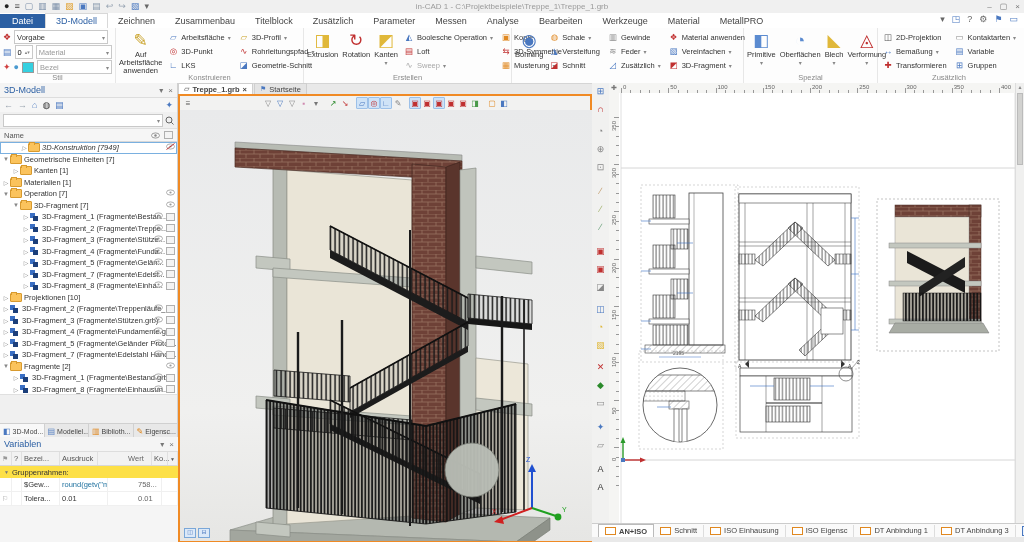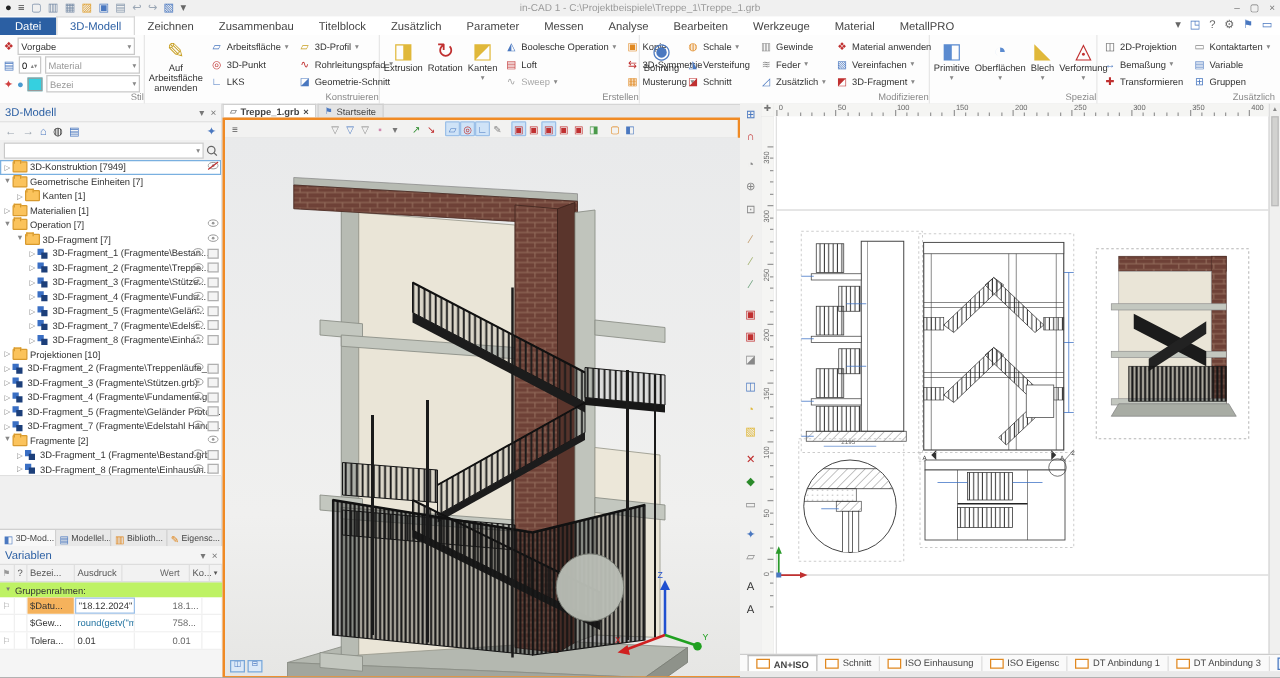--- a/index.html
+++ b/index.html
@@ -17,21 +17,21 @@
   
   #menubar{position:absolute;left:0;top:13px;width:1024px;height:15px;background:#ffffff;border-bottom:1px solid #e6e6e6;display:flex;align-items:flex-end;}
   .mtab{font-size:9px;color:#444;padding:2px 10px 1px 10px;line-height:11px;white-space:nowrap;}
   .mtab.file{background:#2b5fa3;color:#fff;padding:2px 12px 1px 12px;}
   .mtab.active{color:#2b5fa3;background:#fff;border:1px solid #d8d8d8;border-bottom:none;}
   #ribbonRight{position:absolute;right:6px;top:14px;display:flex;gap:7px;align-items:center;font-size:9px;color:#666;}
 
   
   #ribbon{position:absolute;left:0;top:28px;width:1024px;height:55px;background:#fdfdfd;border-bottom:1px solid #d5d5d5;display:flex;}
   .ribgroup{position:relative;height:100%;border-right:1px solid #e7e7e7;box-sizing:border-box;padding:2px 3px 0 3px;}
-  .griblabel{position:absolute;bottom:0;left:0;right:0;text-align:right;font-size:7.5px;color:#8a8a8a;line-height:10px;white-space:nowrap;}
+  .griblabel{position:absolute;bottom:0;left:0;right:0;text-align:center;font-size:7.5px;color:#8a8a8a;line-height:10px;white-space:nowrap;}
   .ribrows{display:flex;gap:4px;}
   .ribcol{display:flex;flex-direction:column;}
   .ritem{display:flex;align-items:center;gap:3px;height:14px;font-size:7.5px;color:#333;white-space:nowrap;padding:0 2px;}
   .ritem .gi{font-size:8.5px;width:10px;}
   .ritem .caret{font-size:6px;color:#888;}
   .ritem.dis{color:#a8a8a8;}
   .bigbtn{width:44px;display:flex;flex-direction:column;align-items:center;font-size:7.5px;color:#333;text-align:center;line-height:8px;padding-top:1px;}
   .bigbtn .gi{font-size:17px;line-height:20px;}
   .bigbtn .caret{font-size:6px;color:#888;}
   .combo{display:flex;align-items:center;justify-content:space-between;border:1px solid #c9c9c9;background:#fff;font-size:7.5px;color:#333;height:12px;padding:0 2px;}
@@ -63,21 +63,21 @@
   .boxico{width:7px;height:6px;border:1px solid #b0b0b0;background:#f4f4f4;}
 
   #docktabs{position:absolute;left:0;top:340px;width:178px;height:14px;display:flex;background:#e8e8e8;border-top:1px solid #d0d0d0;}
   .dtab{flex:1;display:flex;align-items:center;gap:2px;font-size:7px;color:#444;border-right:1px solid #d0d0d0;padding:0 3px;white-space:nowrap;overflow:hidden;}
   .dtab.active{background:#f8f8f8;}
   .dtab .gi{font-size:8px;}
 
   #varspanel{position:absolute;left:0;top:354px;width:178px;height:105px;background:#f5f5f5;}
   #vars-colhead{display:flex;height:13px;align-items:center;font-size:7.5px;color:#555;border-bottom:1px solid #d8d8d8;background:#f2f2f2;}
   #vars-colhead span{border-right:1px solid #e0e0e0;height:100%;display:flex;align-items:center;padding:0 2px;box-sizing:border-box;}
-  .vgroup{display:flex;align-items:center;font-size:7.5px;color:#333;height:12px;padding-left:4px;background:#bef264;gap:3px;}
+  .vgroup{display:flex;align-items:center;font-size:7.5px;color:#333;height:12px;padding-left:4px;background:#fde047;gap:3px;}
   .vrow{display:flex;height:13px;font-size:7.5px;color:#333;align-items:center;background:#fff;border-bottom:1px solid #f0f0f0;}
   .vrow span{height:100%;display:flex;align-items:center;padding:0 2px;box-sizing:border-box;border-right:1px solid #f0f0f0;overflow:hidden;white-space:nowrap;}
   .c-flag{width:12px;flex:0 0 auto;color:#999;font-size:7px;}
   .c-q{width:10px;flex:0 0 auto;}
   .c-name{width:38px;flex:0 0 auto;}
   .c-expr{flex:1 1 auto;}
   .c-val{width:26px;flex:0 0 auto;color:#666;margin-left:28px;}
   .c-ko{width:16px;flex:0 0 auto;}
   .vrow .selname{background:#f5b25c;}
   .vrow .formula{color:#2273a0;}
@@ -339,21 +339,20 @@
               <span>Vereinfachen</span>
               <span class="caret">▾</span>
             </div>
             <div class="ritem">
               <span class="gi" style="color: rgb(192, 48, 48);">◩</span>
               <span>3D-Fragment</span>
               <span class="caret">▾</span>
             </div>
           </div>
         </div>
-      <div class="griblabel">Modifizieren</div>
     </div>
     <div class="ribgroup" style="width:134px">
       <div class="ribrows" id="g-spezial">
           <div class="bigbtn">
             <span class="gi" style="color: rgb(91, 139, 208);">◧</span>
             <span>Primitive</span>
             <span class="caret">▾</span>
           </div>
           <div class="bigbtn">
             <span class="gi" style="color: rgb(91, 139, 208);">◔</span>
@@ -429,22 +428,32 @@
       </div>
     <div id="mp-search">
       <div class="sbox">
           <span>▾</span>
         </div>
       <svg width="9" height="9">
           <circle cx="4" cy="4" r="3" fill="none" stroke="#666" stroke-width="1"></circle>
           <line x1="6.2" y1="6.2" x2="8.5" y2="8.5" stroke="#666" stroke-width="1"></line>
         </svg>
     </div>
+    <div id="mp-colhead">
+      <span>Name</span>
+      <span style="display:flex;gap:4px;align-items:center;">
+        <svg width="9" height="7">
+            <ellipse cx="4.5" cy="3.5" rx="4" ry="2.6" fill="none" stroke="#888" stroke-width="0.8"></ellipse>
+            <circle cx="4.5" cy="3.5" r="1.2" fill="#888"></circle>
+          </svg>
+        <span class="boxico"></span>
+      </span>
+    </div>
     <div id="tree">
-        <div class="trow sel" style="padding-left: 2px;">
+        <div class="trow sel" style="padding-left: 20px; font-style: italic;">
           <span class="texp">▷</span>
           <span class="folderico"></span>
           <span class="tlabel">3D-Konstruktion [7949]</span>
           <span class="tright">
             <span><svg width="9" height="7">
                 <ellipse cx="4.5" cy="3.5" rx="4" ry="2.6" fill="none" stroke="#999" stroke-width="0.8"></ellipse>
                 <circle cx="4.5" cy="3.5" r="1.1" fill="#999"></circle>
                 <line x1="0.5" y1="6.5" x2="8.5" y2="0.5" stroke="#c03030" stroke-width="1"></line>
               </svg></span>
           </span>
@@ -707,28 +716,20 @@
           <span class="c-name">Bezei...</span>
           <span class="c-expr">Ausdruck</span>
           <span class="c-val">Wert</span>
           <span class="c-ko">Ko...</span>
           <span style="font-size: 5px;">▼</span>
         </div>
       <div id="vars-body">
           <div class="vgroup">
             <span style="font-size: 5px; color: rgb(119, 119, 119);">▼</span>
             <span>Gruppenrahmen:</span>
-          </div>
-          <div class="vrow">
-            <span class="c-flag">⚐</span>
-            <span class="c-q"></span>
-            <span class="c-name selname">$Datu...</span>
-            <span class="c-expr comboexpr">"18.12.2024"<span class="caret" style="font-size: 5px; color: rgb(85, 85, 85);">▾</span></span>
-            <span class="c-val">18.1...</span>
-            <span class="c-ko"></span>
           </div>
           <div class="vrow">
             <span class="c-flag"></span>
             <span class="c-q"></span>
             <span class="c-name">$Gew...</span>
             <span class="c-expr formula">round(getv("mass",0)/1,Tol...</span>
             <span class="c-val">758...</span>
             <span class="c-ko"></span>
           </div>
           <div class="vrow">

